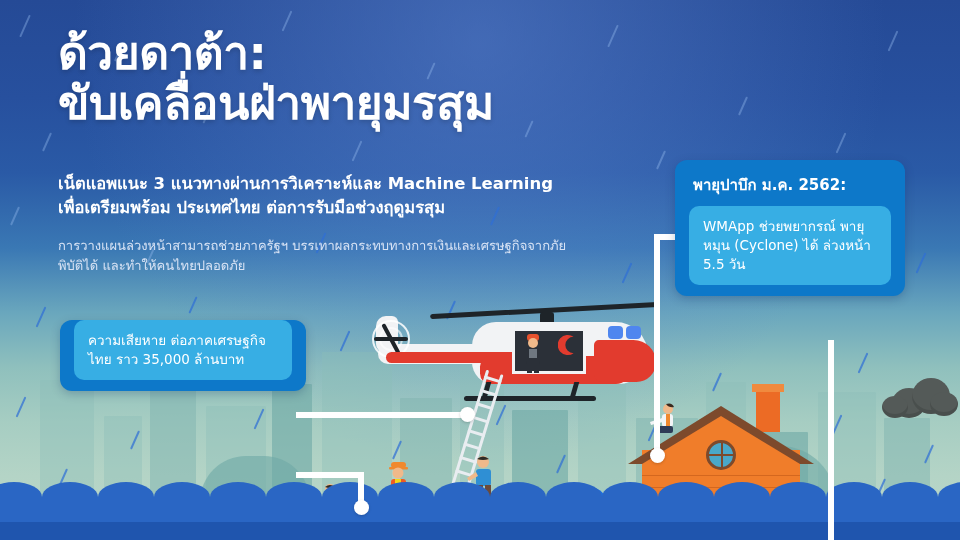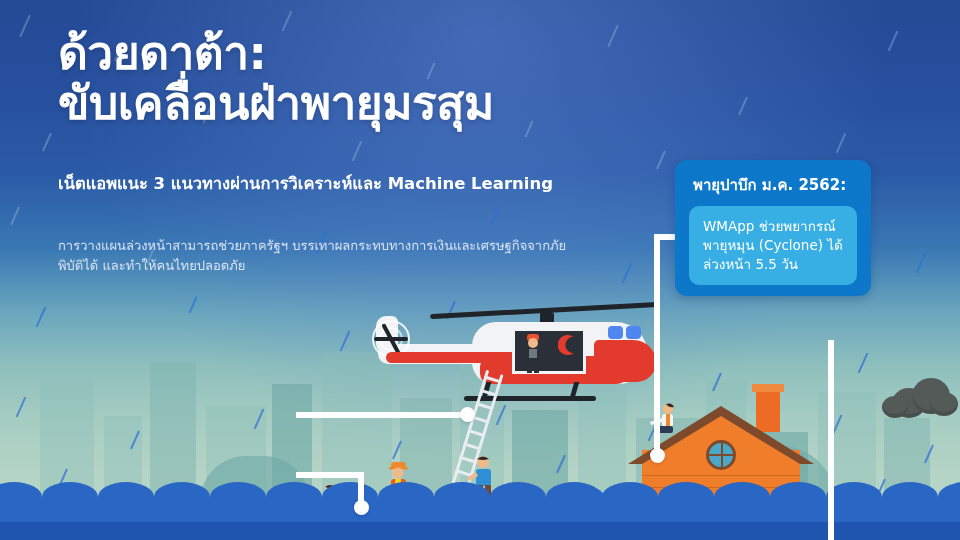--- a/index.html
+++ b/index.html
@@ -176,21 +176,21 @@
     color:#ffffff; font-size:15px; font-weight:bold;
     padding:13px 18px 9px 18px;
   }
   .card {
     background:#37aee4; border-radius:10px;
     margin:0 14px 11px 14px; padding:11px 14px;
     color:#ffffff; font-size:13.5px; line-height:19px;
   }
 
   #panel-tsunami { left:60px; top:320px; width:246px; }
-  #panel-pabuk  { left:675px; top:160px; width:196px; }
+  #panel-pabuk  { left:675px; top:160px; width:230px; }
 
   
   .conn { position:absolute; background:#ffffff; }
   .conn-dot {
     position:absolute; width:15px; height:15px; border-radius:50%;
     background:#ffffff; box-shadow:0 1px 3px rgba(0,0,0,.18);
   }
 
   
   .cloud { position:absolute; right:0px; top:372px; width:78px; height:44px; }
@@ -433,24 +433,26 @@
   <div class="conn-dot" style="left:650px; top:448px;"></div>
 
   <div class="conn" style="left:828px; top:340px; width:6px; height:200px;"></div>
 
   <div class="title">
     <div>ด้วยดาต้า:</div>
     <div>ขับเคลื่อนฝ่าพายุมรสุม</div>
   </div>
   <div class="subtitle">
     <div>เน็ตแอพแนะ 3 แนวทางผ่านการวิเคราะห์และ Machine Learning</div>
+    <div>เพื่อเตรียมพร้อม ประเทศไทย ต่อการรับมือช่วงฤดูมรสุม</div>
   </div>
   <div class="bodytext">การวางแผนล่วงหน้าสามารถช่วยภาครัฐฯ บรรเทาผลกระทบทางการเงินและเศรษฐกิจจากภัยพิบัติได้ และทำให้คนไทยปลอดภัย</div>
 
   <div class="panel" id="panel-tsunami">
+    <div class="card">ความเสียหาย ต่อภาคเศรษฐกิจไทย ราว 35,000 ล้านบาท</div>
   </div>
 
   <div class="panel" id="panel-pabuk">
     <div class="panel-title">พายุปาบึก ม.ค. 2562:</div>
     <div class="card">WMApp ช่วยพยากรณ์ พายุหมุน (Cyclone) ได้ ล่วงหน้า 5.5 วัน</div>
   </div>
 
 </div>
 
 </body></html>

